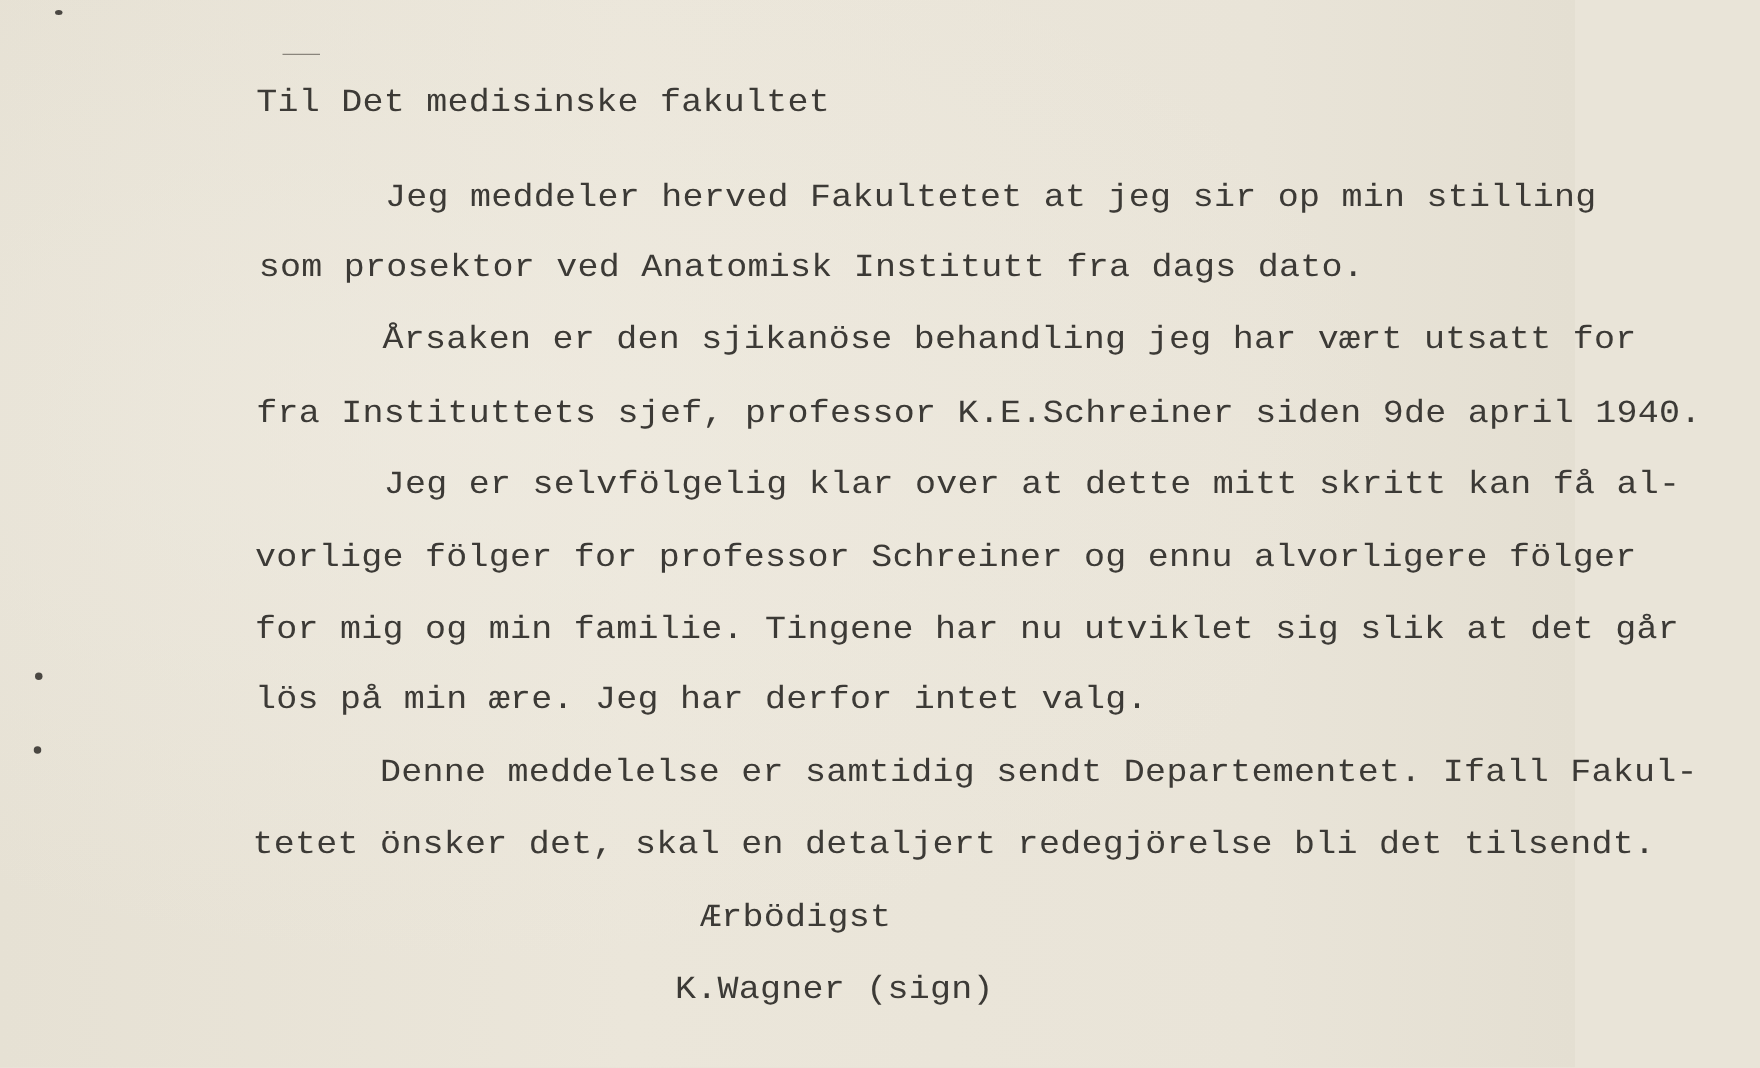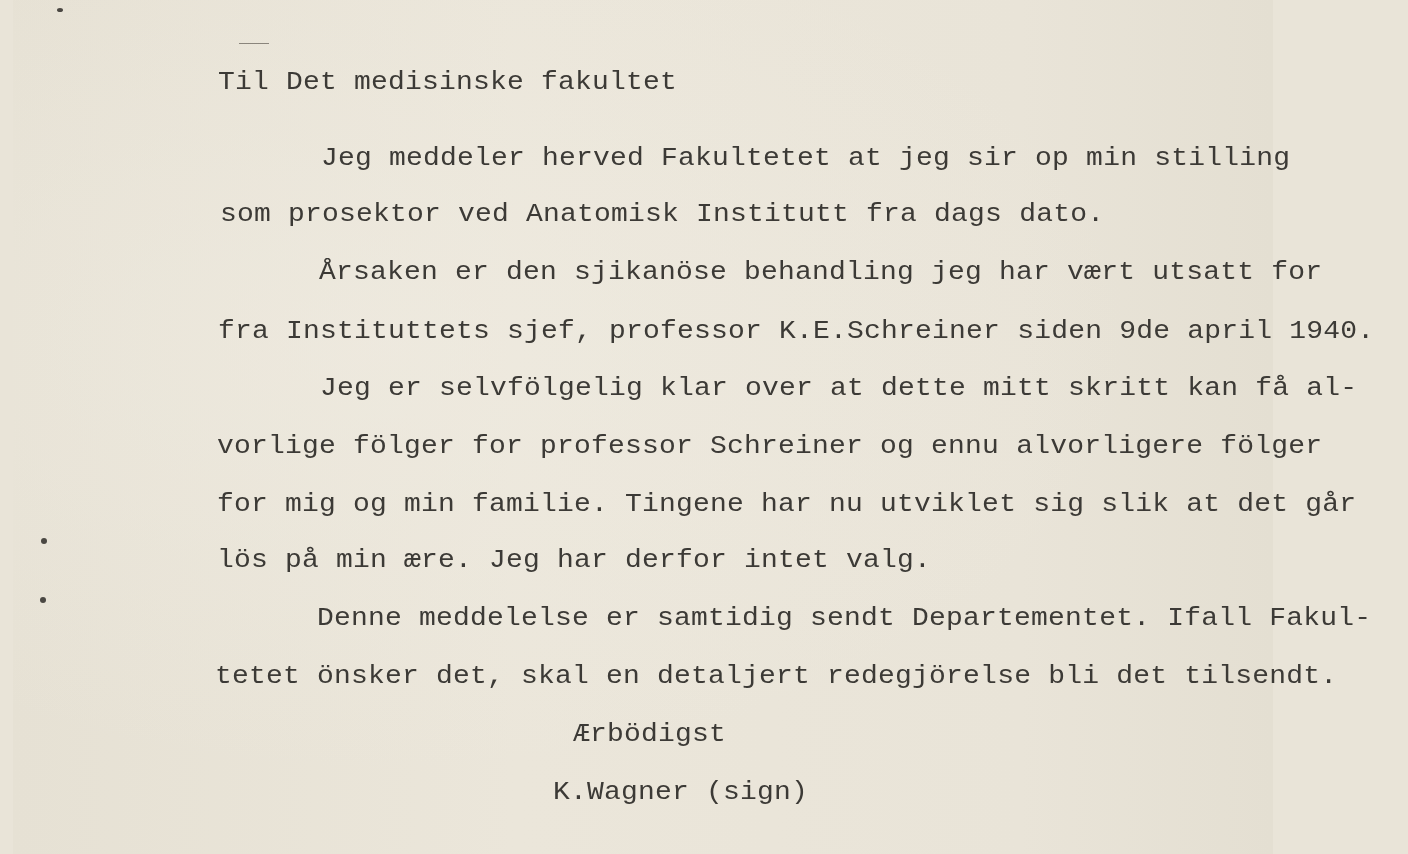--- a/index.html
+++ b/index.html
@@ -8,21 +8,21 @@
     }
     body {
       width: 1408px;
       height: 854px;
       overflow: hidden;
       background: #e9e4d8;
       position: relative;
     }
     .paper {
       position: absolute;
-      left: 13px; top: 0;
+      left: 0; top: 0;
       width: 1260px;
       height: 854px;
       background:
         radial-gradient(ellipse at 30% 40%, rgba(240,236,226,0.6), rgba(233,228,216,0) 60%),
         linear-gradient(90deg, #e6e1d4 0%, #ebe6da 40%, #e9e4d8 80%, #e4dfd2 100%);
     }
     .line {
       position: absolute;
       font-family: "Liberation Mono", "DejaVu Sans Mono", monospace;
       font-size: 28px;

